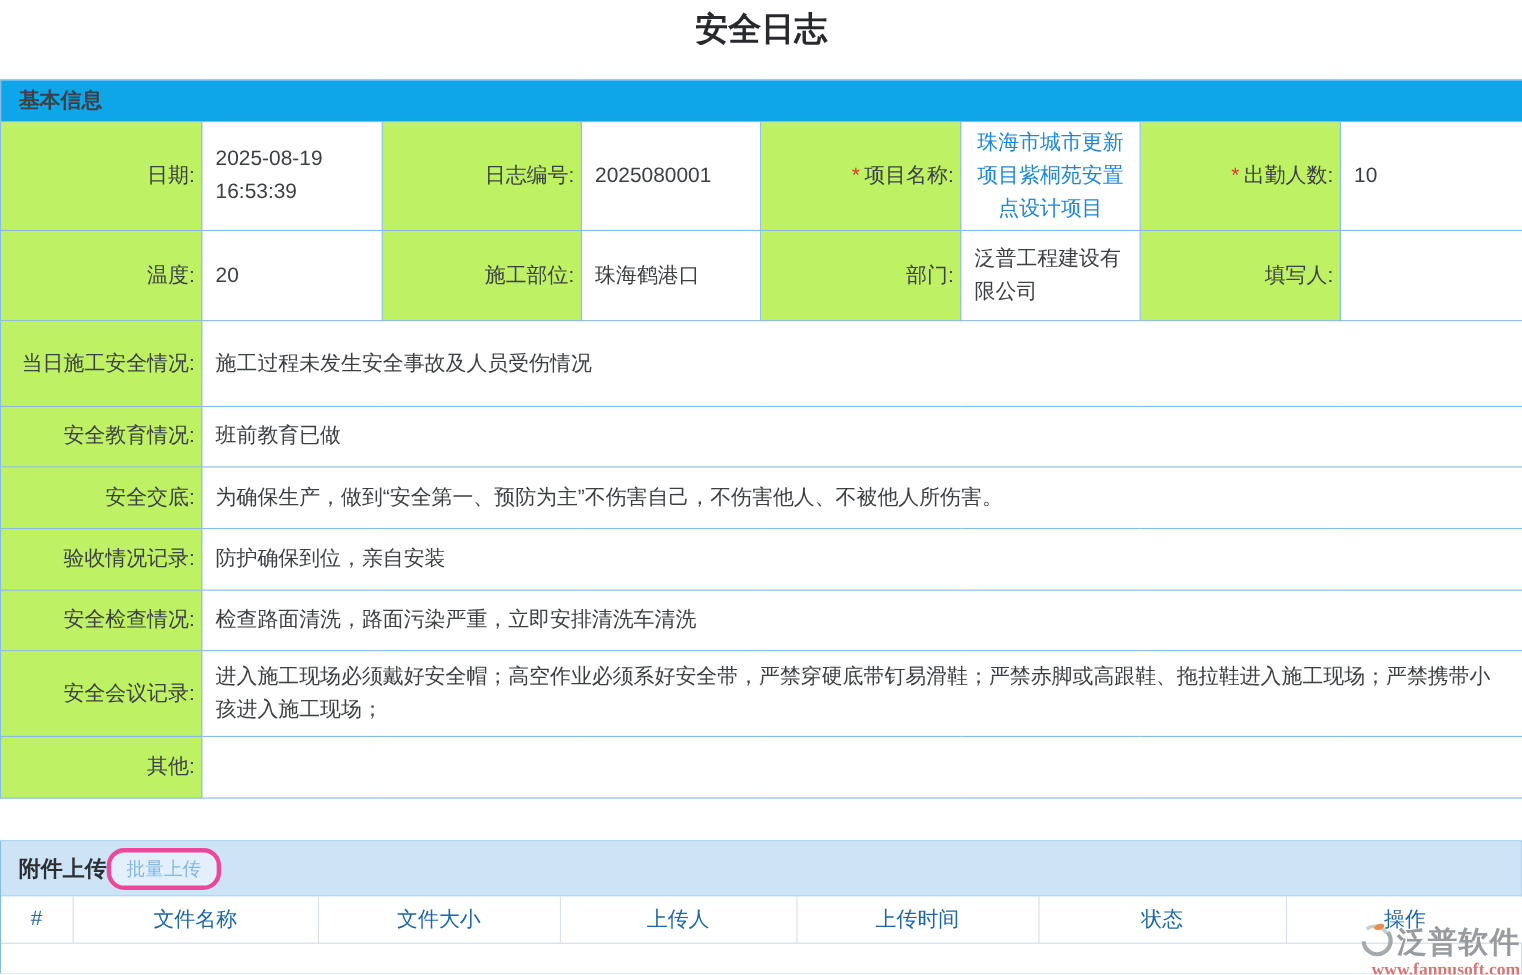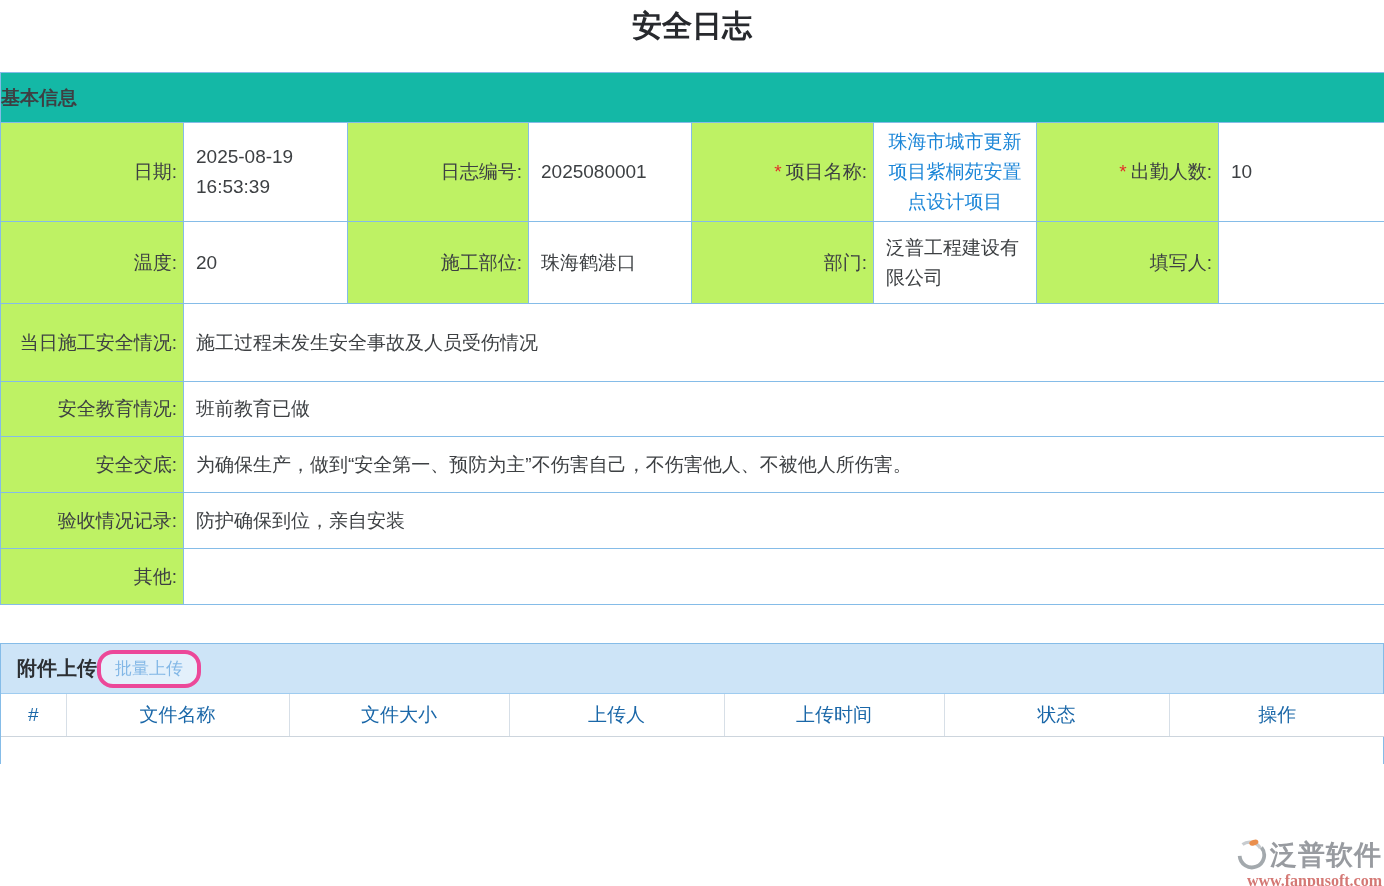--- a/index.html
+++ b/index.html
@@ -15,22 +15,22 @@
   }
   
   table.info-table {
     width: 1384px; border-collapse: collapse; table-layout: fixed;
   }
   table.info-table td {
     border: 1px solid #85bce8; font-size: 19px; line-height: 30px;
     vertical-align: middle; color: #3d4043;
   }
   td.section-cell {
-    background: #14b8a6; font-weight: 700; font-size: 20px; color: #2c2f33;
-    padding: 0 0; height: 50px;
+    background: #0ea5e9; font-weight: 700; font-size: 20px; color: #2c2f33;
+    padding: 0 16px; height: 38px;
   }
   td.lbl {
     background: #bef264; text-align: right; padding: 4px 6px 4px 8px;
   }
   td.val { background: #ffffff; text-align: left; padding: 4px 12px; }
   td.val.center { text-align: center; padding: 4px 10px; }
   tr.r-date   td { height: 83px; }
   tr.r-temp   td { height: 82px; }
   tr.r-daily  td { height: 78px; }
   tr.r-edu    td { height: 55px; }
@@ -130,20 +130,28 @@
     <td class="val" colspan="7">班前教育已做</td>
   </tr>
   <tr class="r-disc">
     <td class="lbl">安全交底:</td>
     <td class="val" colspan="7">为确保生产，做到“安全第一、预防为主”不伤害自己，不伤害他人、不被他人所伤害。</td>
   </tr>
   <tr class="r-accept">
     <td class="lbl">验收情况记录:</td>
     <td class="val" colspan="7">防护确保到位，亲自安装</td>
   </tr>
+  <tr class="r-insp">
+    <td class="lbl">安全检查情况:</td>
+    <td class="val" colspan="7">检查路面清洗，路面污染严重，立即安排清洗车清洗</td>
+  </tr>
+  <tr class="r-meet">
+    <td class="lbl">安全会议记录:</td>
+    <td class="val" colspan="7">进入施工现场必须戴好安全帽；高空作业必须系好安全带，严禁穿硬底带钉易滑鞋；严禁赤脚或高跟鞋、拖拉鞋进入施工现场；严禁携带小孩进入施工现场；</td>
+  </tr>
   <tr class="r-other">
     <td class="lbl">其他:</td>
     <td class="val" colspan="7"></td>
   </tr>
 </tbody>
   </table>
 
 <div class="attach-wrap">
   <div class="attach-header">
     <span class="attach-title">附件上传</span>

